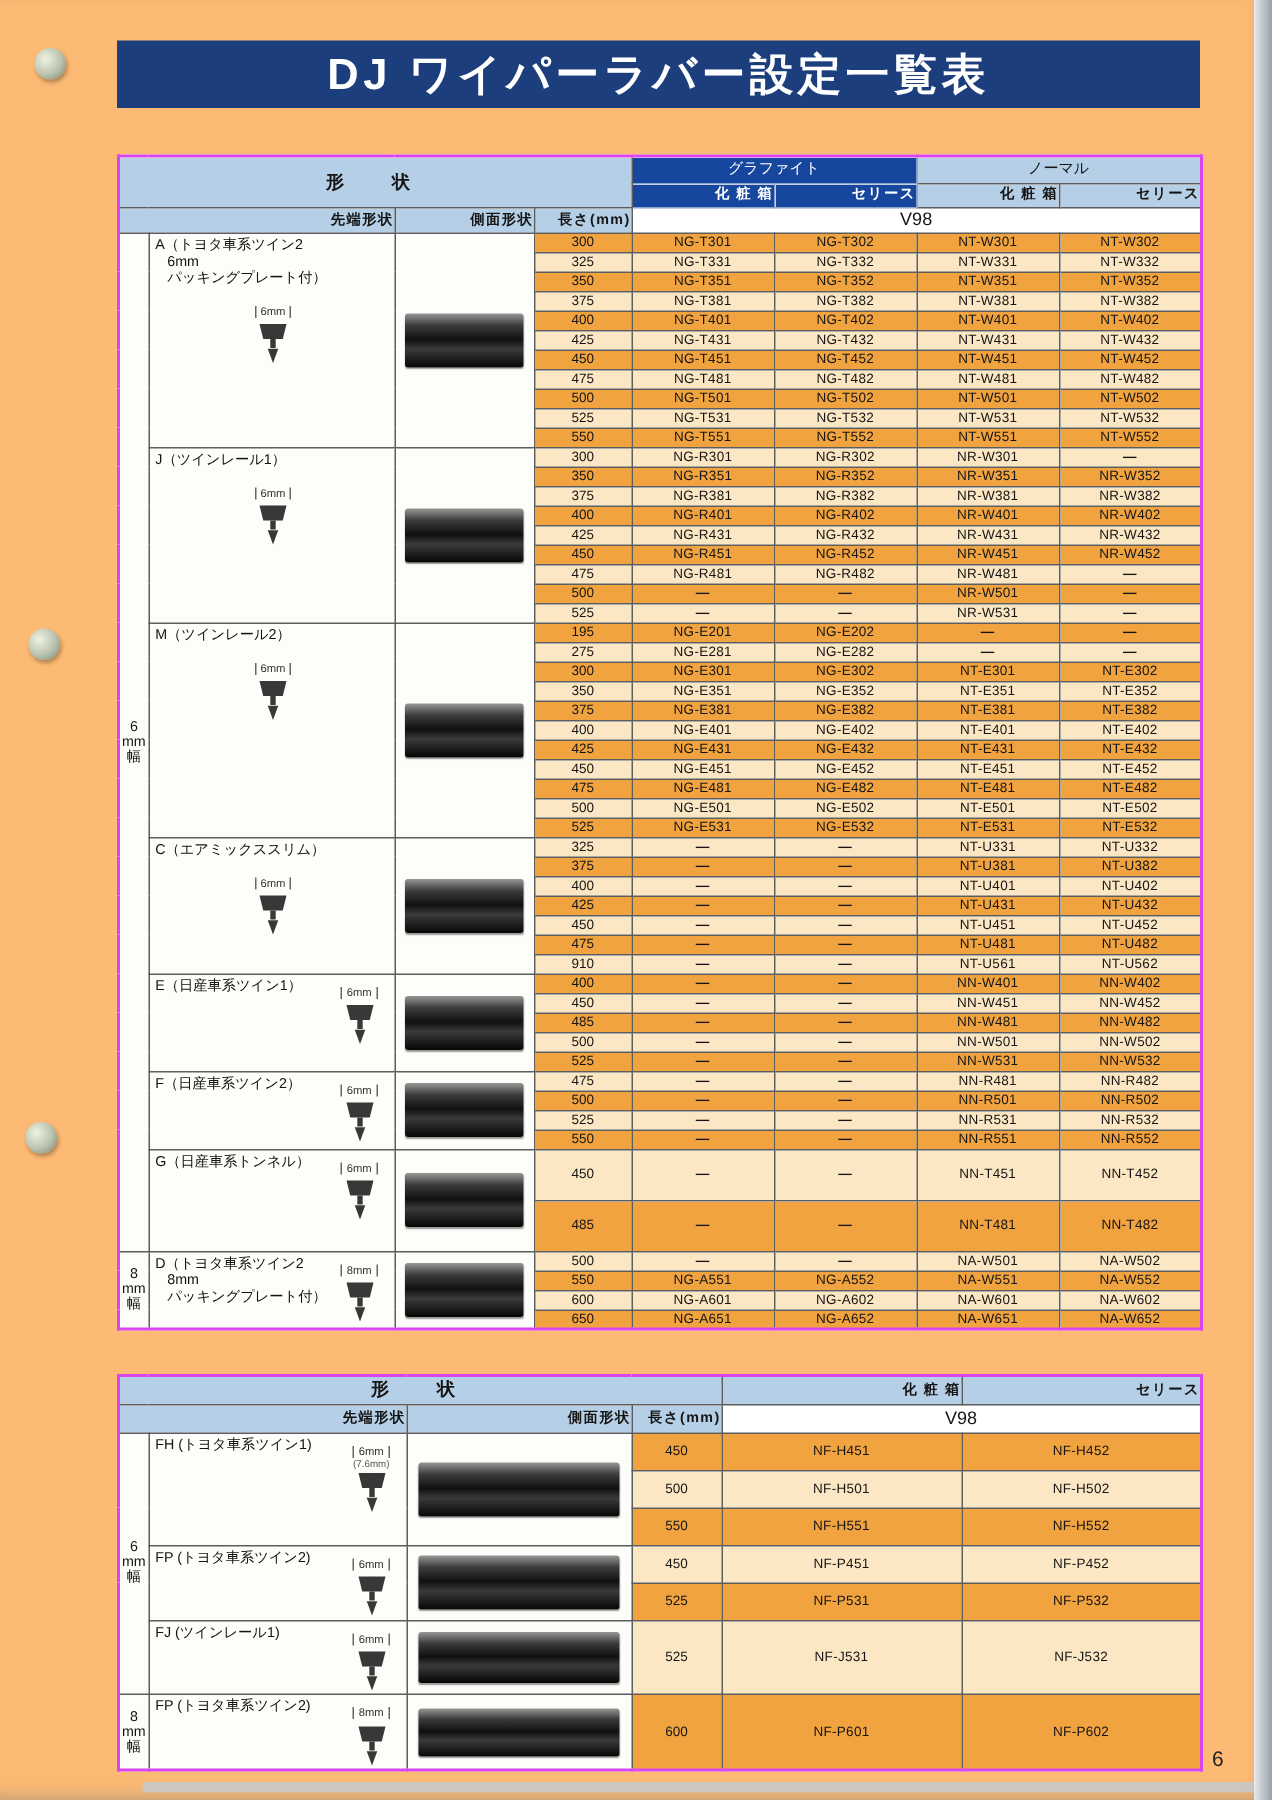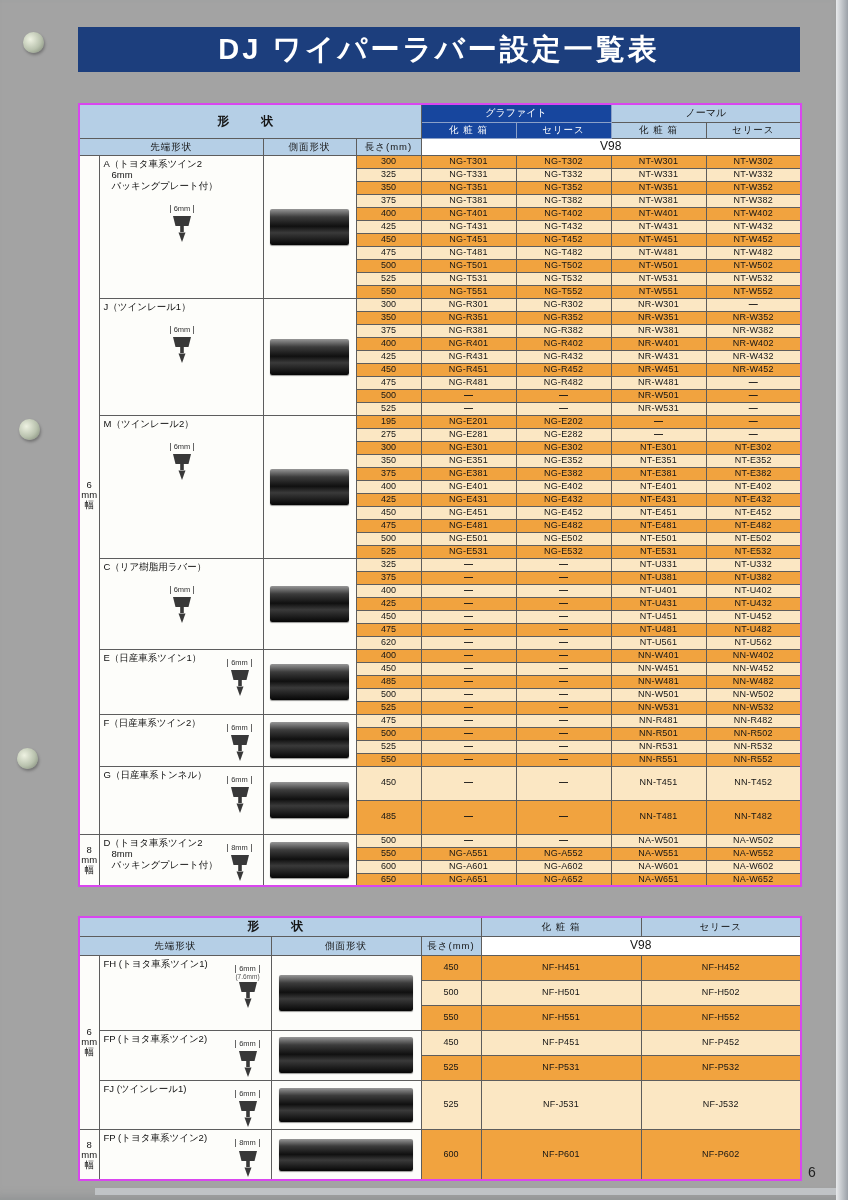--- a/index.html
+++ b/index.html
@@ -1,17 +1,17 @@
 <!DOCTYPE html>
 <html style="--banner-bg: #1c3e7d; --graphite-header-bg: #17469e; --light-header-bg: #b5cfe6; --row-orange: #f1a33f; --row-cream: #fbe7c3; --title-text: #16367c;"><head>
 <meta charset="utf-8">
 <style>
   html,body{margin:0;padding:0;}
   body{width:848px;height:1200px;font-family:"Liberation Sans","DejaVu Sans",sans-serif;background:#e9e9e9;}
-  .page{position:relative;width:848px;height:1200px;background:#a3a3a3;overflow:hidden;
+  .page{position:relative;width:848px;height:1200px;background:#fdba74;overflow:hidden;
         box-shadow:inset -14px 0 10px -8px rgba(110,116,122,.55), inset 0 -12px 10px -8px rgba(120,125,130,.35);}
   .scan-edge-right{position:absolute;left:836px;top:0;width:12px;height:1200px;
         background:linear-gradient(90deg,#e8eaec,#9ba1a8);}
   .scan-edge-bottom{position:absolute;left:95px;top:1188px;width:741px;height:7px;background:#c5c9cc;opacity:.85;}
   .hole{position:absolute;width:21px;height:21px;border-radius:50%;
         background:radial-gradient(circle at 35% 35%, #eef2e2, #b9c2ae 55%, #77816f 100%);
         box-shadow:1px 2px 3px rgba(0,0,0,.3);}
   .banner{position:absolute;left:78px;top:27px;width:722px;height:45px;background:var(--banner-bg);
         display:flex;align-items:center;justify-content:center;}
   .banner span{color:#fff;font-size:29px;font-weight:bold;letter-spacing:3px;}
@@ -22,21 +22,21 @@
   #table1{top:103px;}
   #table2{top:916px;}
   table{border-collapse:collapse;table-layout:fixed;width:722px;background:#fdfdfa;}
   th,td{border:1px solid #5d5d5d;padding:0;text-align:center;vertical-align:middle;line-height:1.05;
         overflow:hidden;font-weight:normal;color:#151515;}
   table{border:2px solid #d946ef;}
   .hdr-light{background:var(--light-header-bg);}
   .hdr-dark{background:var(--graphite-header-bg);color:#fff;border-color:#8ba0c8;}
   .shape-hdr{font-size:12px;font-weight:bold;letter-spacing:10px;}
   .grp-hdr{font-size:10px;font-weight:normal;}
-  .sub-hdr{font-size:9.5px;font-weight:normal;letter-spacing:1px;}
+  .sub-hdr{font-size:9.5px;font-weight:bold;letter-spacing:1px;text-align:right;}
   .v98{background:#fff;font-size:12px;}
   tr.orange td.data{background:var(--row-orange);}
   tr.cream td.data{background:var(--row-cream);}
   td.data{font-size:9px;}
   td.part{letter-spacing:.2px;}
   td.dash{font-weight:bold;}
   .band-cell{background:#fdfdfa;vertical-align:middle;}
   .band-cell span{display:block;font-size:9.5px;line-height:10px;}
   .struct{background:#fdfdfa;margin-top:15px;}
   .tip-cell{vertical-align:top;text-align:left;}
@@ -368,21 +368,21 @@
             <td class="data len">525</td>
             <td class="data part">NG-E531</td>
             <td class="data part">NG-E532</td>
             <td class="data part">NT-E531</td>
             <td class="data part">NT-E532</td>
           </tr>
           <tr class="cream" style="height: 13px;">
             <td class="struct tip-cell" rowspan="7">
               <div class="group-inner below">
                 <div class="glabel">
-                  <div>C（リア樹脂用ラバー）</div>
+                  <div>C（エアミックススリム）</div>
                 </div>
                 <div class="tip-icon"><div class="tip-size">6mm</div><svg width="28" height="28" viewBox="0 0 28 28">
                     <path d="M5 1 h18 l-2.5 10 h-13 z" fill="#383838"></path>
                     <rect x="12.2" y="11" width="3.6" height="6" fill="#383838"></rect>
                     <path d="M10.5 17.5 h7 l-3.5 9.5 z" fill="#383838"></path>
                   </svg></div>
               </div>
             </td>
             <td class="struct side-cell" rowspan="7">
               <div class="photo" style="height: 36px; width: 86%;"></div>
@@ -422,21 +422,21 @@
             <td class="data part">NT-U452</td>
           </tr>
           <tr class="orange" style="height: 13px;">
             <td class="data len">475</td>
             <td class="data part dash">—</td>
             <td class="data part dash">—</td>
             <td class="data part">NT-U481</td>
             <td class="data part">NT-U482</td>
           </tr>
           <tr class="cream" style="height: 13px;">
-            <td class="data len">620</td>
+            <td class="data len">910</td>
             <td class="data part dash">—</td>
             <td class="data part dash">—</td>
             <td class="data part">NT-U561</td>
             <td class="data part">NT-U562</td>
           </tr>
           <tr class="orange" style="height: 13px;">
             <td class="struct tip-cell" rowspan="5">
               <div class="group-inner beside">
                 <div class="glabel">
                   <div>E（日産車系ツイン1）</div>

